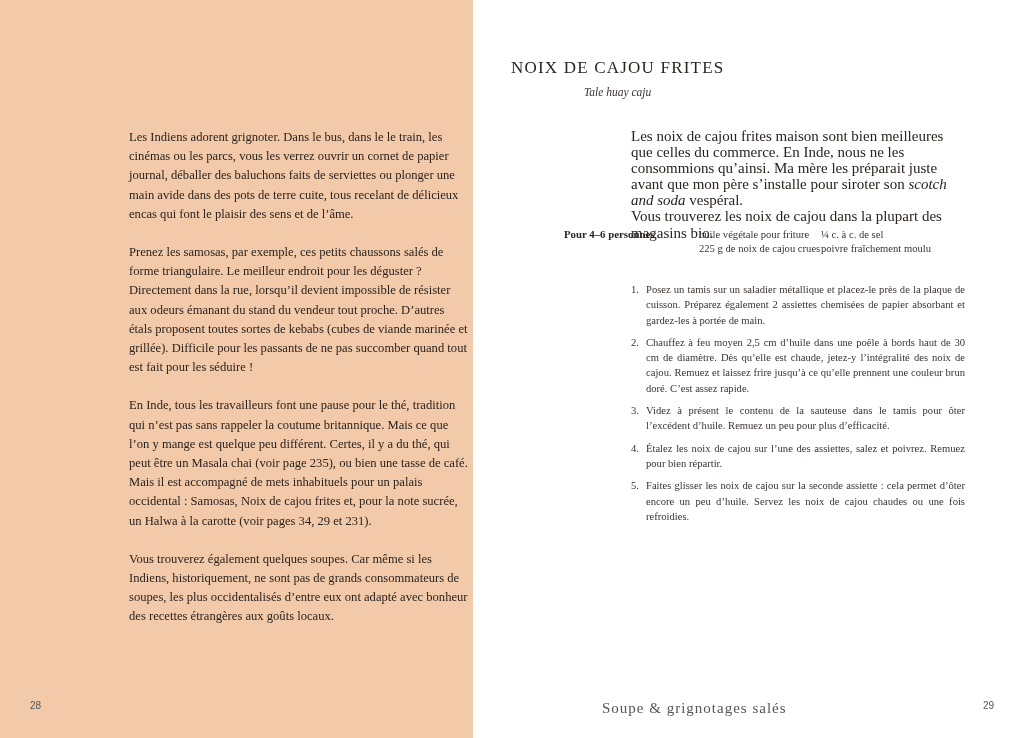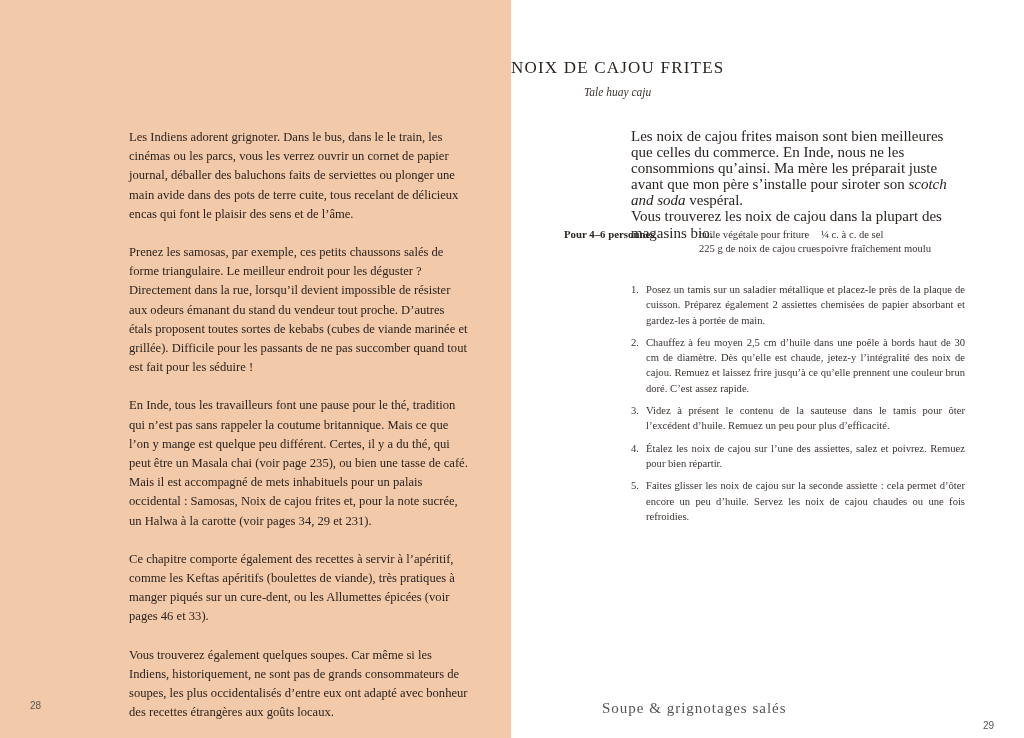--- a/index.html
+++ b/index.html
@@ -1,41 +1,41 @@
 <!DOCTYPE html>
 <html><head>
   <meta charset="utf-8">
   <style>
     * { margin: 0; padding: 0; box-sizing: border-box; }
     html, body { width: 1024px; height: 738px; overflow: hidden; background: #ffffff; }
     body { position: relative; font-family: "DejaVu Serif", "Liberation Serif", serif; color: #2a2420; }
 
     .page-left {
-      position: absolute; left: 0; top: 0; width: 511px; height: 738px;
+      position: absolute; left: 0; top: 0; width: 473px; height: 738px;
       background: #f3caa9;
     }
     .page-right {
       position: absolute; left: 511px; top: 0; width: 513px; height: 738px;
       background: #ffffff;
     }
 
     .intro {
       position: absolute; left: 129px; top: 128px; width: 340px;
       font-family: "Liberation Serif", serif;
       font-size: 12.6px; line-height: 19.2px; color: #2b2320;
     }
     .intro p { margin-bottom: 19px; }
 
     .folio {
       position: absolute; top: 700px;
       font-family: Liberation Sans, sans-serif;
       font-size: 10px; color: #555;
     }
     .folio-left { left: 30px; }
-    .folio-right { left: 983px; margin-top: 20px; }
+    .folio-right { left: 983px; }
     .running-foot {
       position: absolute; left: 602px; top: 700px;
       font-family: "Liberation Serif", serif;
       font-size: 15px; letter-spacing: 1px; color: #555;
     }
 
     .recipe-title {
       position: absolute; left: 511px; width: 430px; top: 58px;
       text-align: left; padding-right: 118px;
       font-family: "Liberation Serif", serif;
@@ -76,21 +76,20 @@
     .steps .num { position: absolute; left: 0; top: 0; }
   </style>
 </head>
 <body>
 
 <div class="page-left">
   <div class="intro">
     <p>Les Indiens adorent grignoter. Dans le bus, dans le le train, les cinémas ou les parcs, vous les verrez ouvrir un cornet de papier journal, déballer des baluchons faits de serviettes ou plonger une main avide dans des pots de terre cuite, tous recelant de délicieux encas qui font le plaisir des sens et de l’âme.</p>
     <p>Prenez les samosas, par exemple, ces petits chaussons salés de forme triangulaire. Le meilleur endroit pour les déguster ? Directement dans la rue, lorsqu’il devient impossible de résister aux odeurs émanant du stand du vendeur tout proche. D’autres étals proposent toutes sortes de kebabs (cubes de viande marinée et grillée). Difficile pour les passants de ne pas succomber quand tout est fait pour les séduire !</p>
     <p>En Inde, tous les travailleurs font une pause pour le thé, tradition qui n’est pas sans rappeler la coutume britannique. Mais ce que l’on y mange est quelque peu différent. Certes, il y a du thé, qui peut être un Masala chai (voir page 235), ou bien une tasse de café. Mais il est accompagné de mets inhabituels pour un palais occidental : Samosas, Noix de cajou frites et, pour la note sucrée, un Halwa à la carotte (voir pages 34, 29 et 231).</p>
-    <p>Ce chapitre comporte également des recettes à servir à l’apéritif, comme les Keftas apéritifs (boulettes de viande), très pratiques à manger piqués sur un cure-dent, ou les Allumettes épicées (voir pages 46 et 33).</p>
     <p>Vous trouverez également quelques soupes. Car même si les Indiens, historiquement, ne sont pas de grands consommateurs de soupes, les plus occidentalisés d’entre eux ont adapté avec bonheur des recettes étrangères aux goûts locaux.</p>
   </div>
   <div class="folio folio-left">28</div>
 </div>
 
 <div class="page-right"></div>
 
 <div class="recipe-title">NOIX DE CAJOU FRITES</div>
 <div class="recipe-subtitle">Tale huay caju</div>
 

